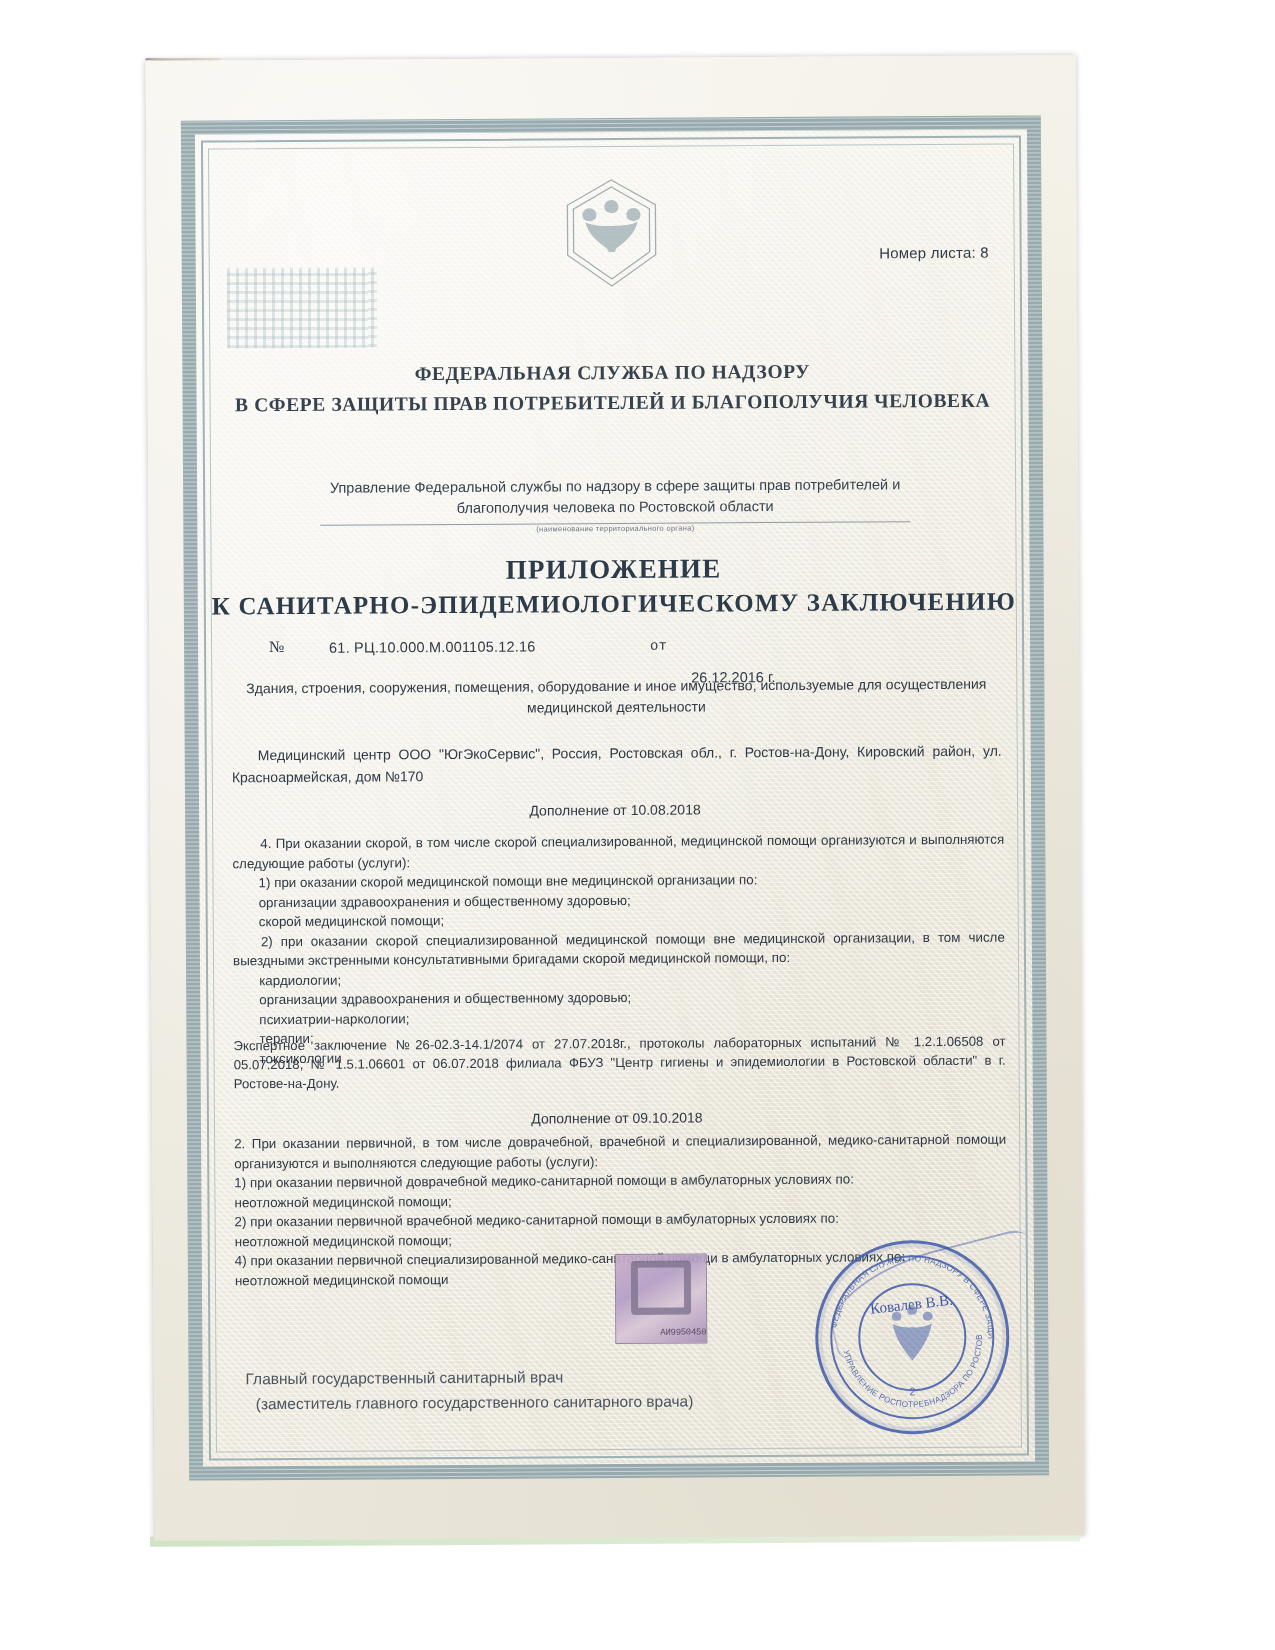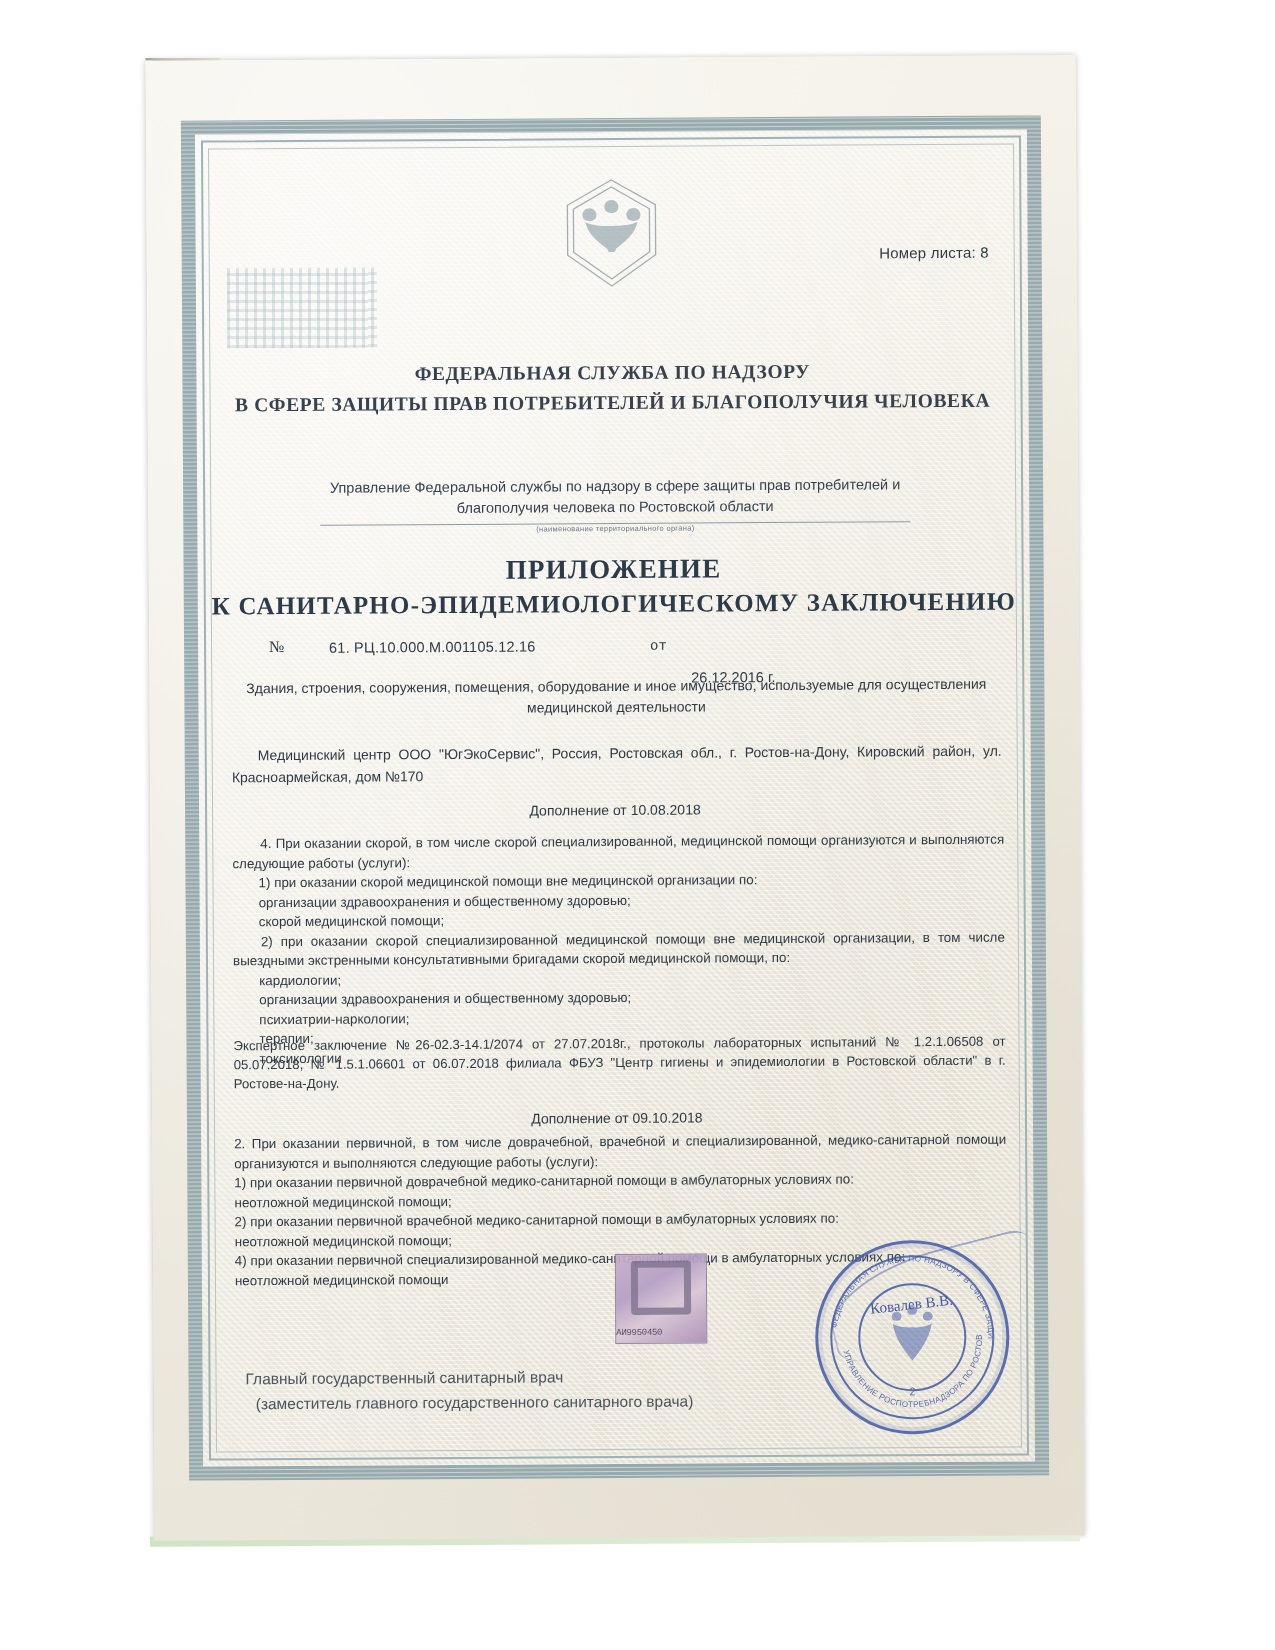--- a/index.html
+++ b/index.html
@@ -303,21 +303,21 @@
     left: 50%; top: 38%;
     transform: translate(-50%,-50%);
     width: 46px; height: 40px;
     border: 7px solid #7a6d8c;
     border-radius: 4px;
     opacity: 0.85;
   }
   .holo .hcode {
     position: absolute;
     bottom: 5px; left: 0; width: 100%;
-    text-align: left;
+    text-align: right;
     font-family: "Liberation Mono", monospace;
     font-size: 9px;
     color: #4a3f59;
     letter-spacing: -0.3px;
   }
 
   
   .stamp {
     position: absolute;
     left: 600px;

